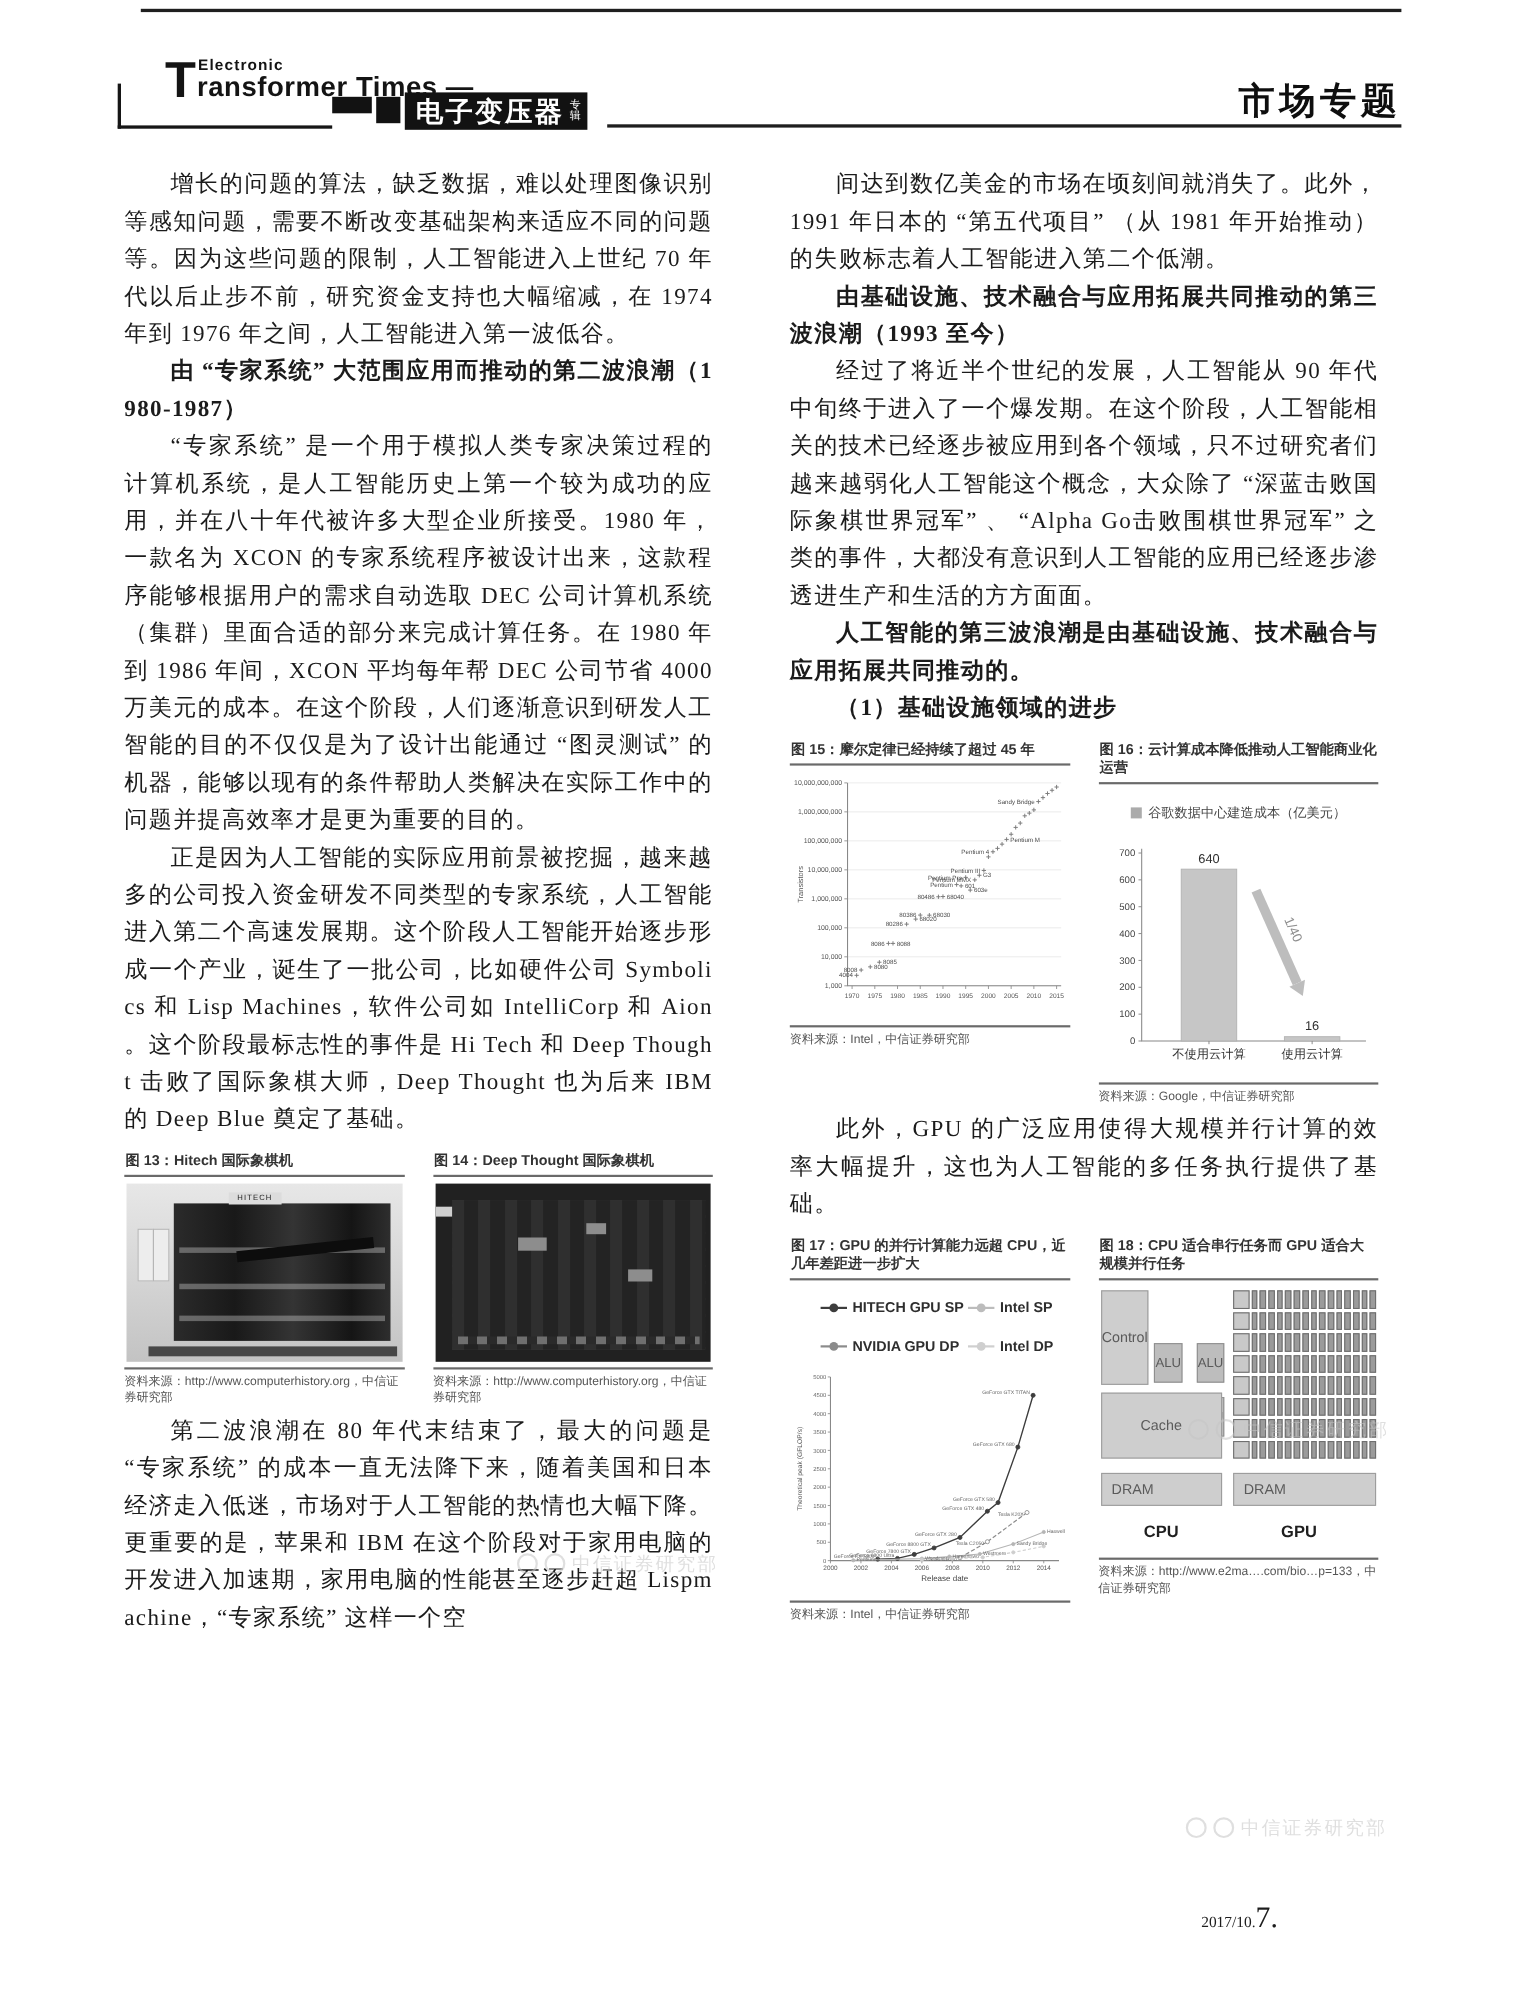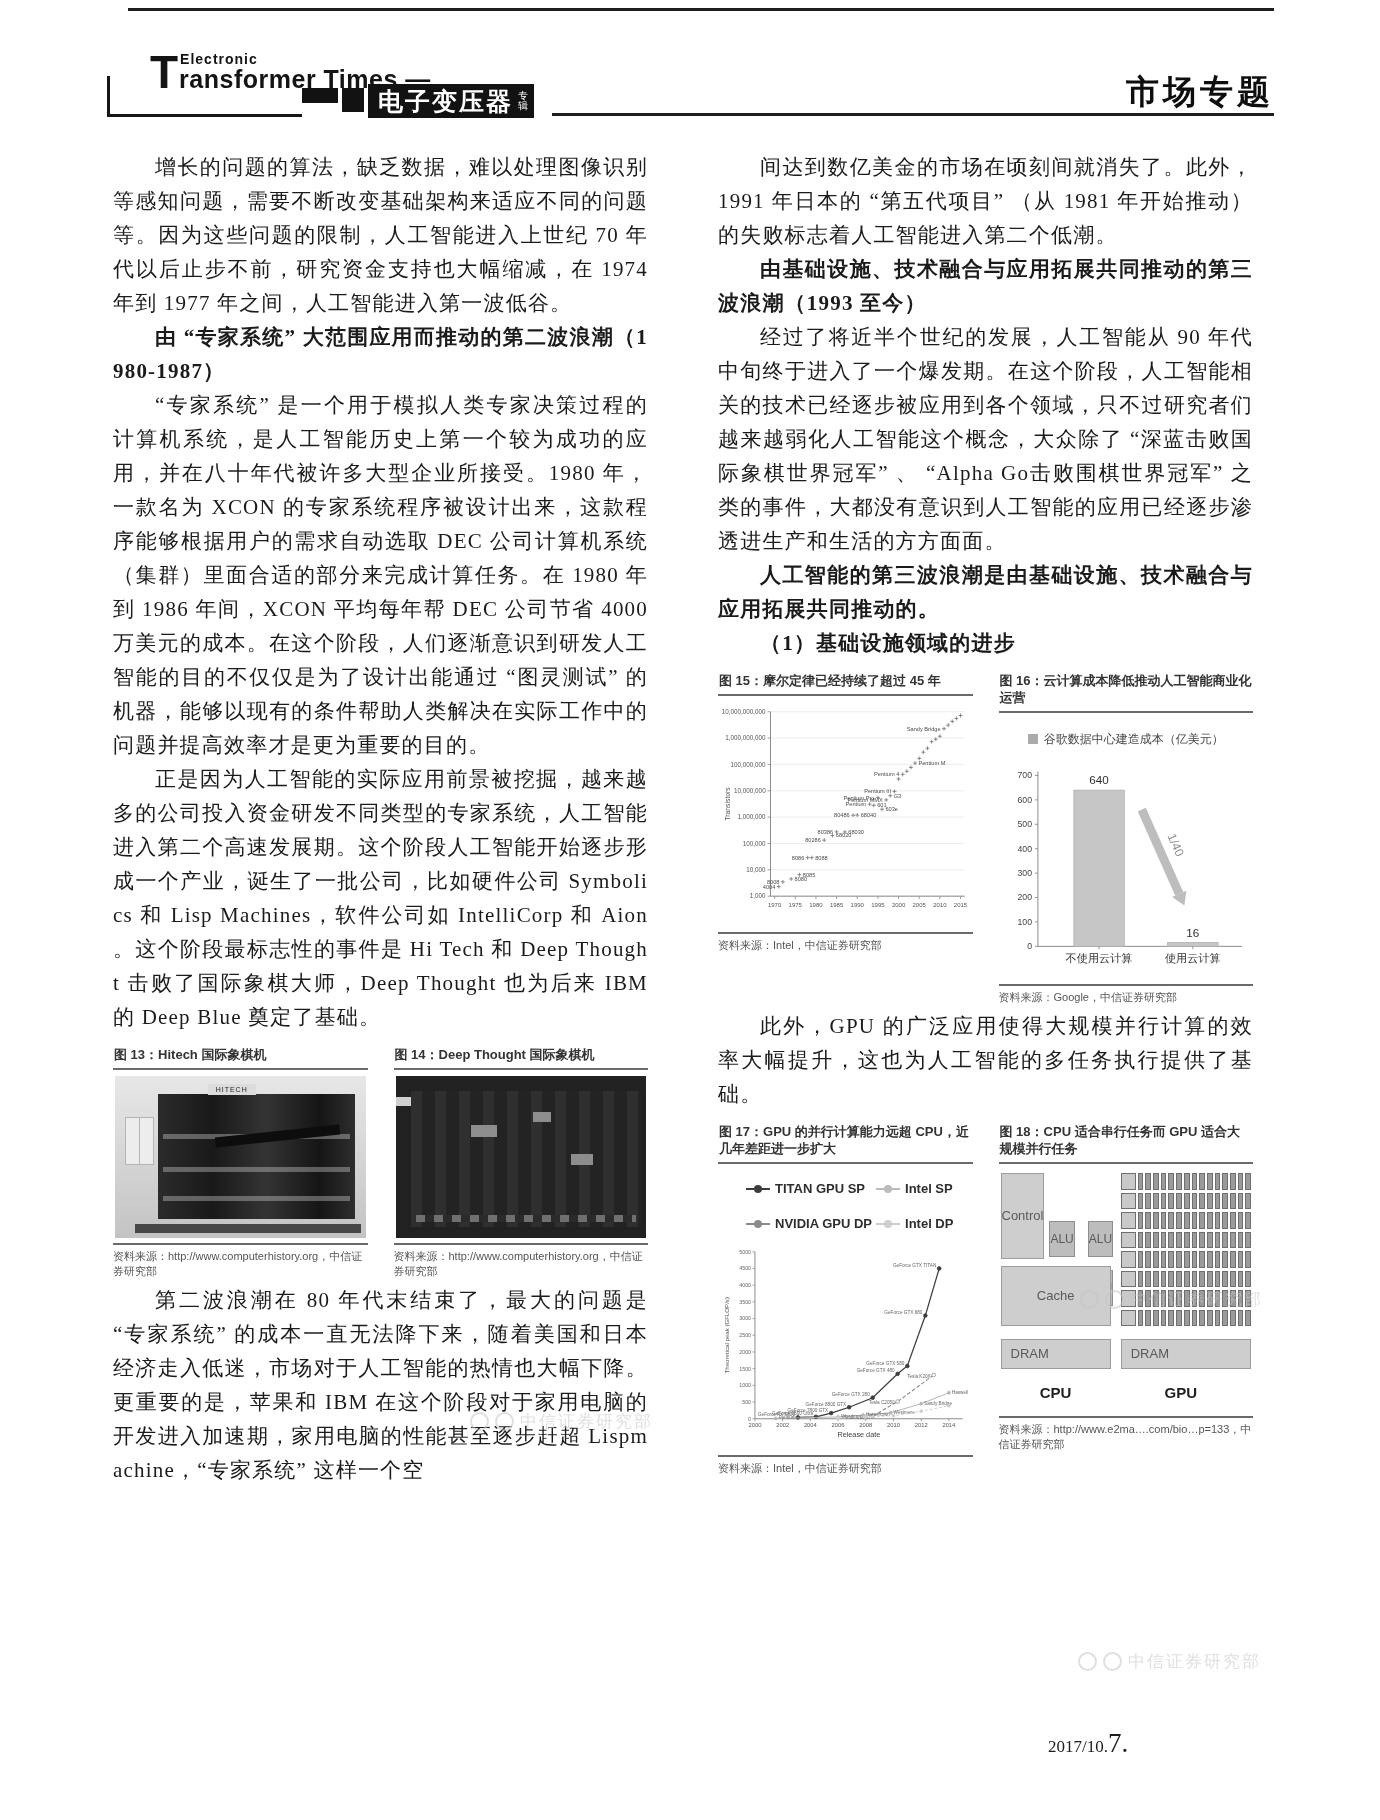--- a/index.html
+++ b/index.html
@@ -91,21 +91,21 @@
   .g-narrow{flex:none;width:13px;background:#c9c9c9;}
   .f18-labels{display:flex;padding:5px 0 1px;}
   .f18-lab{font-weight:bold;font-size:15px;color:#1f1f1f;text-align:center;}
   .f18-lab.l{width:44%;} .f18-lab.r{flex:1;}
 
   
   .wm{position:absolute;display:flex;align-items:center;gap:6px;opacity:.55;pointer-events:none;}
   .ring{width:15px;height:15px;border:2px solid #c6c6c6;border-radius:50%;flex:none;}
   .wm-text{color:#c6c6c6;font-family:"Liberation Sans",sans-serif;font-size:17px;letter-spacing:2px;white-space:nowrap;}
   .footer{position:absolute;left:1048px;top:1728px;color:#1d1d1d;}
-  .footer .pre{font-size:17px;} .footer .pg{font-size:27px;}
+  .footer .pre{font-size:14px;margin-left:44px;} .footer .pg{font-size:27px;}
 </style>
 </head>
 <body>
 
 <div class="page">
   <div class="topline"></div>
 
   <div class="logo-bracket"></div>
   <div class="logo">
     <span class="logo-t">T</span>
@@ -124,21 +124,21 @@
         <span>辑</span>
       </span>
     </span>
   </div>
   <div class="header-rule"></div>
   <div class="section-title">市场专题</div>
 
   <div class="content">
 
     <div class="col">
-      <p>增长的问题的算法，缺乏数据，难以处理图像识别等感知问题，需要不断改变基础架构来适应不同的问题等。因为这些问题的限制，人工智能进入上世纪 70 年代以后止步不前，研究资金支持也大幅缩减，在 1974 年到 1977 年之间，人工智能进入第一波低谷。</p>
+      <p>增长的问题的算法，缺乏数据，难以处理图像识别等感知问题，需要不断改变基础架构来适应不同的问题等。因为这些问题的限制，人工智能进入上世纪 70 年代以后止步不前，研究资金支持也大幅缩减，在 1974 年到 1976 年之间，人工智能进入第一波低谷。</p>
       <p class="bold">由 “专家系统” 大范围应用而推动的第二波浪潮（1980-1987）</p>
       <p>“专家系统” 是一个用于模拟人类专家决策过程的计算机系统，是人工智能历史上第一个较为成功的应用，并在八十年代被许多大型企业所接受。1980 年，一款名为 XCON 的专家系统程序被设计出来，这款程序能够根据用户的需求自动选取 DEC 公司计算机系统（集群）里面合适的部分来完成计算任务。在 1980 年到 1986 年间，XCON 平均每年帮 DEC 公司节省 4000 万美元的成本。在这个阶段，人们逐渐意识到研发人工智能的目的不仅仅是为了设计出能通过 “图灵测试” 的机器，能够以现有的条件帮助人类解决在实际工作中的问题并提高效率才是更为重要的目的。</p>
       <p>正是因为人工智能的实际应用前景被挖掘，越来越多的公司投入资金研发不同类型的专家系统，人工智能进入第二个高速发展期。这个阶段人工智能开始逐步形成一个产业，诞生了一批公司，比如硬件公司 Symbolics 和 Lisp Machines，软件公司如 IntelliCorp 和 Aion 。这个阶段最标志性的事件是 Hi Tech 和 Deep Thought 击败了国际象棋大师，Deep Thought 也为后来 IBM 的 Deep Blue 奠定了基础。</p>
 
       <div class="figrow">
         <div class="fig">
           <div class="fig-cap">图 13：Hitech 国际象棋机</div>
           <div class="fig-body">
             <div class="photo photo13">
               <div class="p13-card" style="left:4%;"></div>
@@ -371,21 +371,21 @@
 
       <p>此外，GPU 的广泛应用使得大规模并行计算的效率大幅提升，这也为人工智能的多任务执行提供了基础。</p>
 
       <div class="figrow">
         <div class="fig">
           <div class="fig-cap">图 17：GPU 的并行计算能力远超 CPU，近几年差距进一步扩大</div>
           <div class="fig-body">
             <div class="f17-legend">
               <span class="lg">
                   <span class="mk mk0"></span>
-                  <span>TITAN GPU SP</span>
+                  <span>HITECH GPU SP</span>
                 </span>
               <span class="lg">
                   <span class="mk mk2"></span>
                   <span>Intel SP</span>
                 </span>
               <span class="lg">
                   <span class="mk mk1"></span>
                   <span>NVIDIA GPU DP</span>
                 </span>
               <span class="lg">

